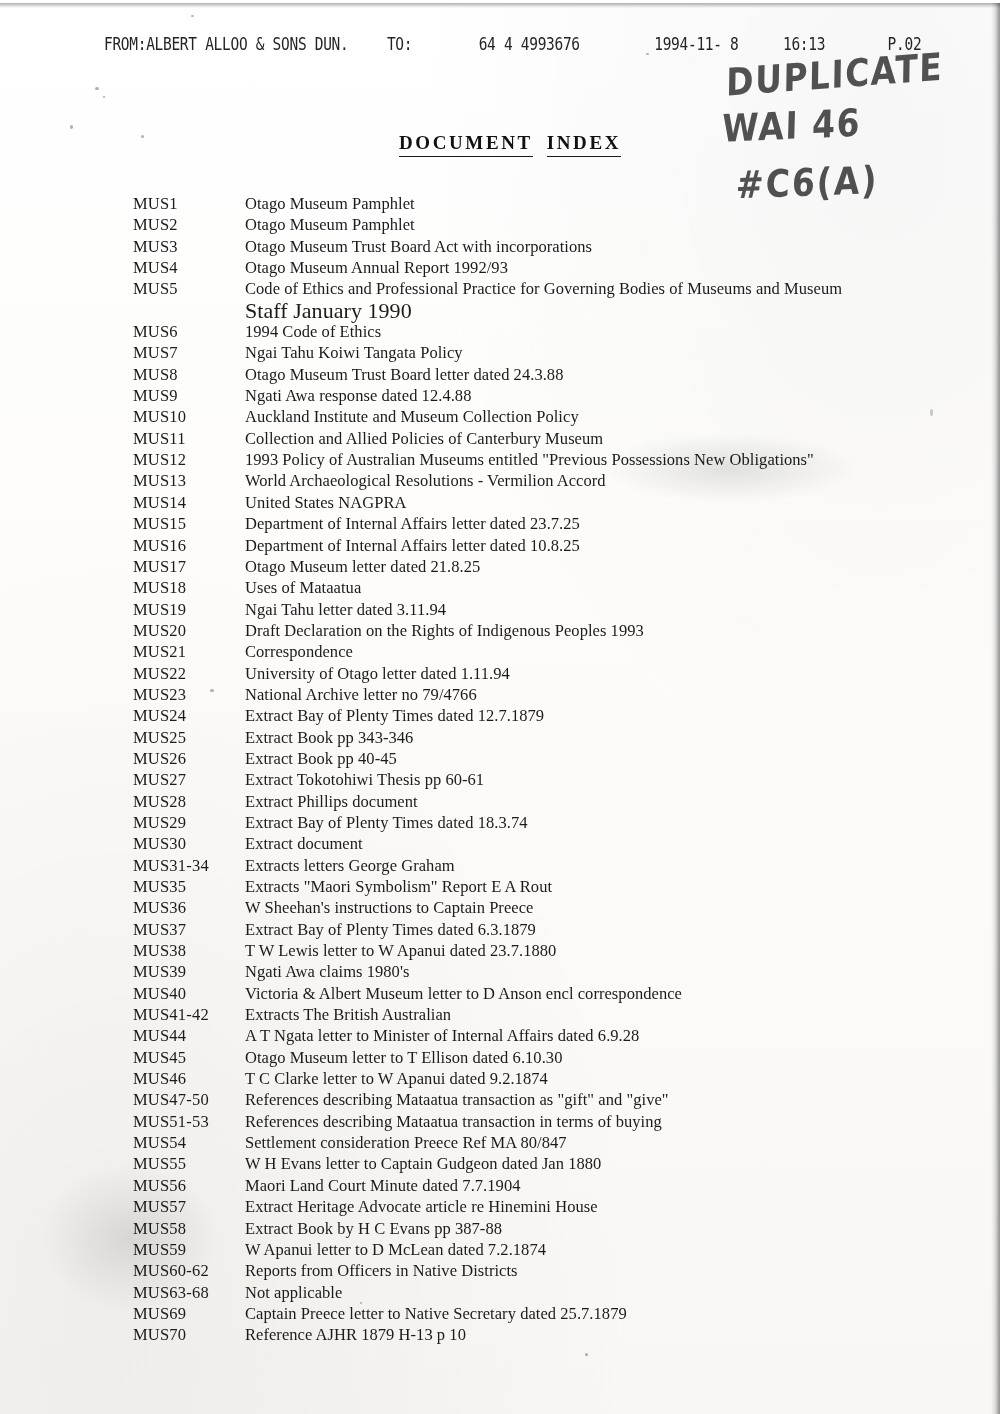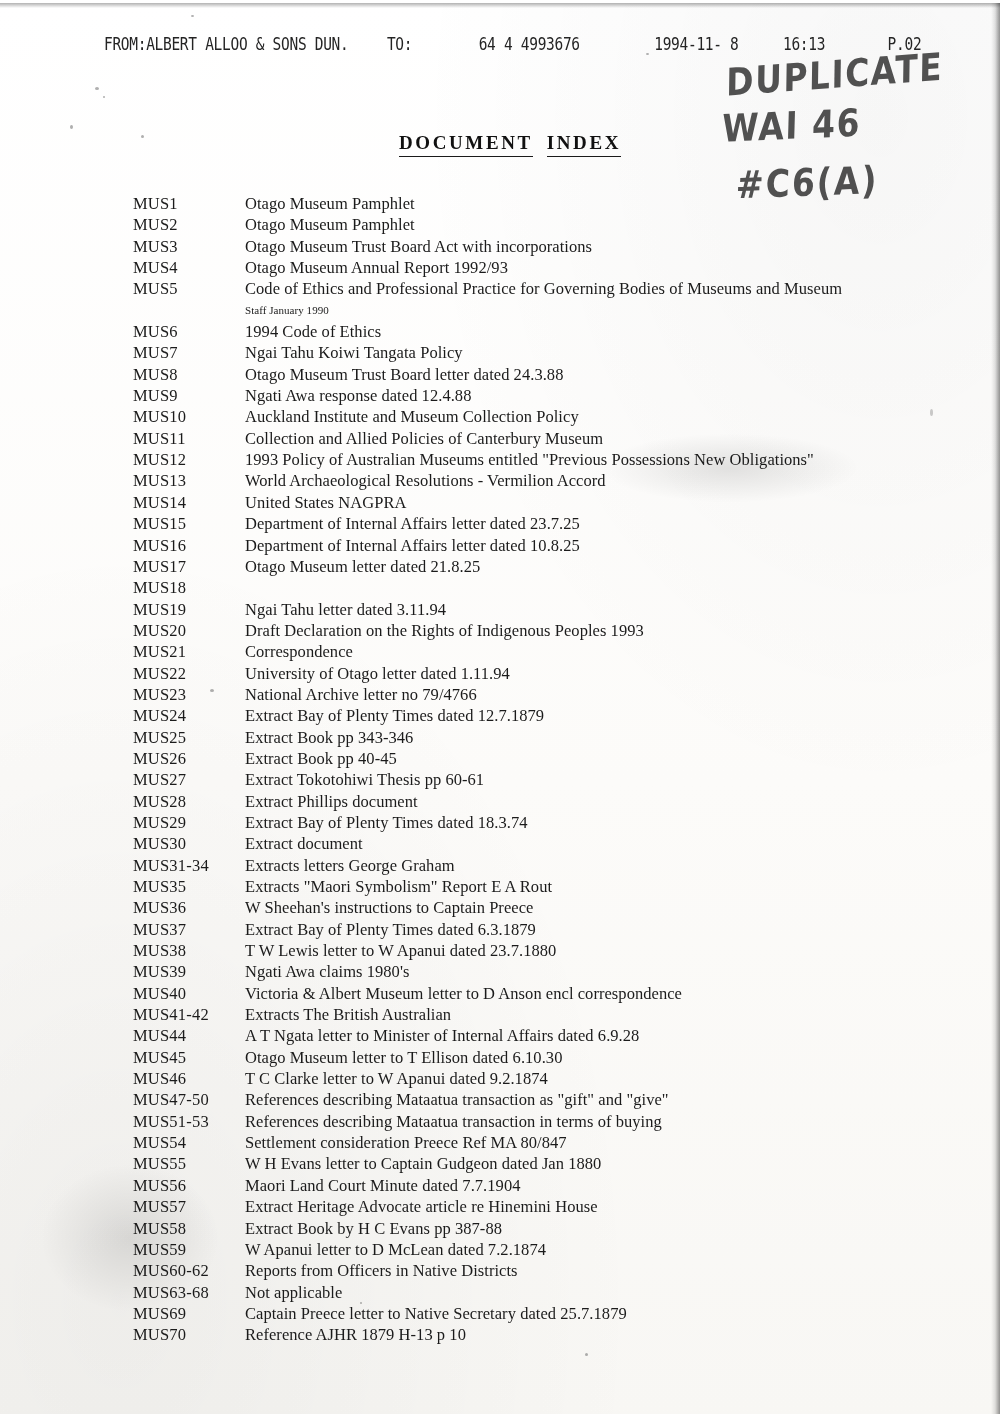--- a/index.html
+++ b/index.html
@@ -139,21 +139,21 @@
     white-space: nowrap;
     letter-spacing: 0.2px;
   }
   .row-desc {
     flex: 1 1 auto;
     letter-spacing: 0.05px;
   }
   .row-cont {
     display: flex;
     line-height: 21.35px;
-    font-size: 11px;
+    font-size: 22px;
     font-family: Liberation Serif, serif;
   }
   .row-cont .row-id { flex: 0 0 112px; }
 
   
   .speck {
     position: absolute;
     background: #6d6d6d;
     border-radius: 50%;
     pointer-events: none;
@@ -259,20 +259,21 @@
       <div class="index-row">
         <div class="row-id">MUS16</div>
         <div class="row-desc">Department of Internal Affairs letter dated 10.8.25</div>
       </div>
       <div class="index-row">
         <div class="row-id">MUS17</div>
         <div class="row-desc">Otago Museum letter dated 21.8.25</div>
       </div>
       <div class="index-row">
         <div class="row-id">MUS18</div>
+        <div class="row-desc">Uses of Mataatua</div>
       </div>
       <div class="index-row">
         <div class="row-id">MUS19</div>
         <div class="row-desc">Ngai Tahu letter dated 3.11.94</div>
       </div>
       <div class="index-row">
         <div class="row-id">MUS20</div>
         <div class="row-desc">Draft Declaration on the Rights of Indigenous Peoples 1993</div>
       </div>
       <div class="index-row">

